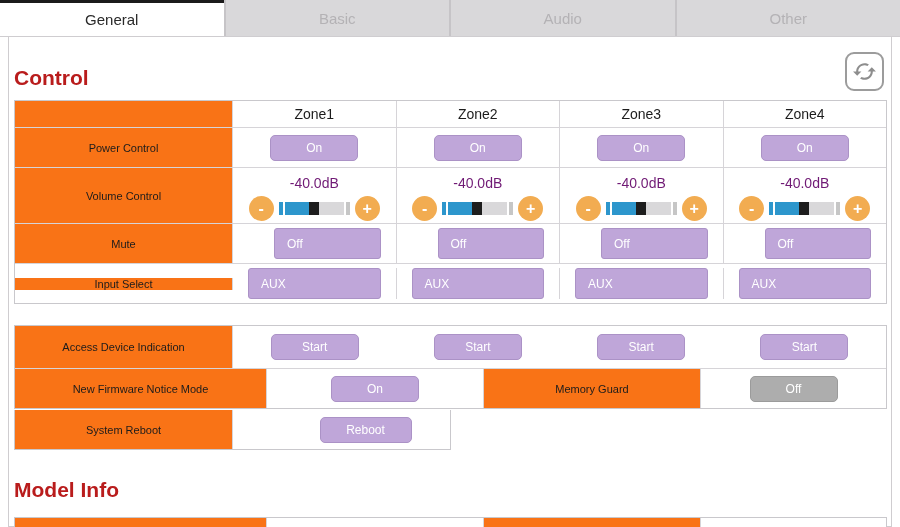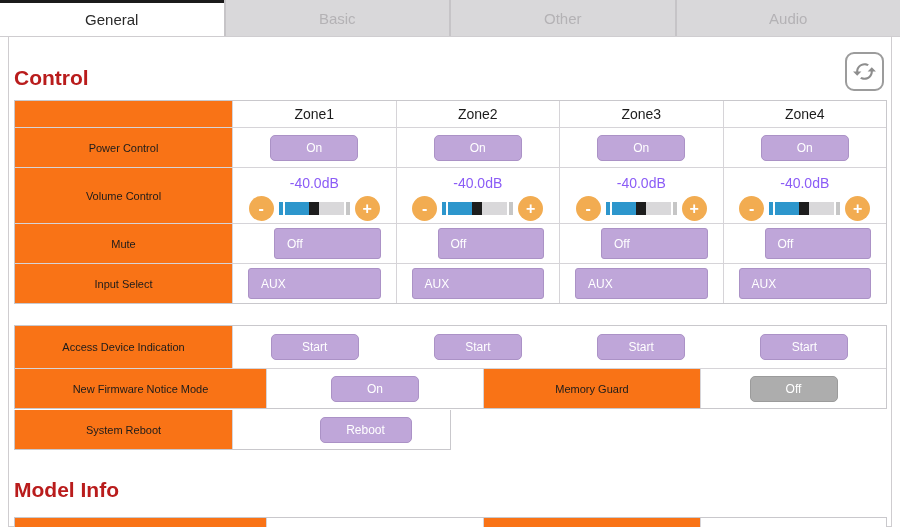--- a/index.html
+++ b/index.html
@@ -33,32 +33,32 @@
   .cell.bordered{border-right:1px solid #d6d4d8;}
   .cell:last-child{border-right:none;}
   .label-cell{width:218px;background:#f97316;font-size:11px;color:#1c1c1c;flex:none;}
   .zone-cell{flex:1;background:#fff;}
   #table1{top:100px;}
   .hdr-row{height:26px;}
   .hdr-row .zone-cell{font-size:14px;color:#1c1c1c;}
   .power-row{height:40px;}
   .vol-row{height:56px;}
   .mute-row{height:40px;gap:26px;}
-  .input-row{height:40px;}
+  .input-row{height:40px;align-items:center;}
   
   .btn{display:flex;align-items:center;justify-content:center;color:#fff;font-size:12px;
     box-sizing:border-box;cursor:pointer;}
   .btn-purple{background:#bfa6d9;border:1px solid #ab92c6;border-radius:5px;}
   .btn-sm{width:88px;height:26px;}
   .btn-gray{background:#adadad;border:1px solid #9b9b9b;border-radius:5px;}
   .btn-wide{width:calc(100% - 30px);height:31px;margin:0 15px;justify-content:flex-start;
     padding-left:12px;border-radius:3px;background:#bfa6d9;border:1px solid #ab92c6;}
   
   .vol-cell{flex-direction:column;justify-content:flex-start;padding-top:6px;}
-  .vol-value{font-size:14px;color:#8b5cf6;height:18px;line-height:18px;}
+  .vol-value{font-size:14px;color:#701a75;height:18px;line-height:18px;}
   .vol-line{display:flex;align-items:center;margin-top:4px;}
   .vol-btn{width:25px;height:25px;border-radius:50%;background:#f2ac51;color:#fff;
     font-size:16px;font-weight:bold;display:flex;align-items:center;justify-content:center;
     line-height:1;cursor:pointer;border:none;}
   .slider{display:flex;align-items:center;height:13px;margin:0 5px;cursor:pointer;}
   .tick-l{width:4px;height:13px;background:#2d96cc;margin-right:2px;}
   .track{width:59px;height:13px;display:flex;}
   .track .fill{width:24px;background:#2d96cc;}
   .track .handle{width:10px;background:#1d1d1d;cursor:grab;}
   .track .rest{flex:1;background:#d9d8da;}
@@ -79,22 +79,22 @@
   
   #table4{top:517px;height:10px;border-bottom:none;display:flex;overflow:hidden;}
   #table4 .cell{height:10px;}
 </style>
 </head>
 <body>
 
 <div class="tabbar">
   <div class="tab active">General</div>
   <div class="tab">Basic</div>
+  <div class="tab">Audio</div>
   <div class="tab">Other</div>
-  <div class="tab">Audio</div>
 </div>
 
 <div class="panel"></div>
 
 <div class="section-title" id="control-title">Control</div>
 <div class="refresh-btn">
   <span style="display:flex;">
     <svg width="25" height="25" viewBox="0 0 24 24" fill="#8d8d8d" xmlns="http://www.w3.org/2000/svg">
       <path d="M12 4V1L8 5l4 4V6c3.31 0 6 2.69 6 6 0 1.01-.25 1.97-.7 2.8l1.46 1.46C19.54 15.03 20 13.57 20 12c0-4.42-3.58-8-8-8zm0 14c-3.31 0-6-2.69-6-6 0-1.01.25-1.97.7-2.8L5.24 7.74C4.46 8.97 4 10.43 4 12c0 4.42 3.58 8 8 8v3l4-4-4-4v3z"></path>
     </svg>

